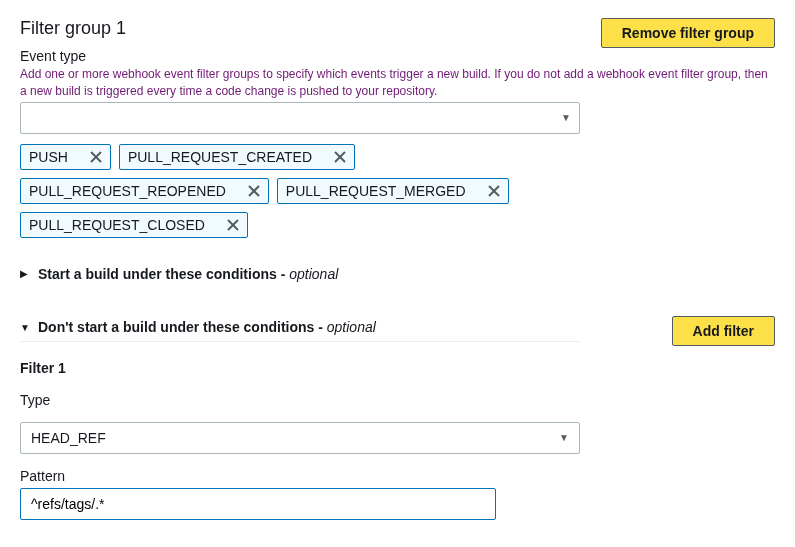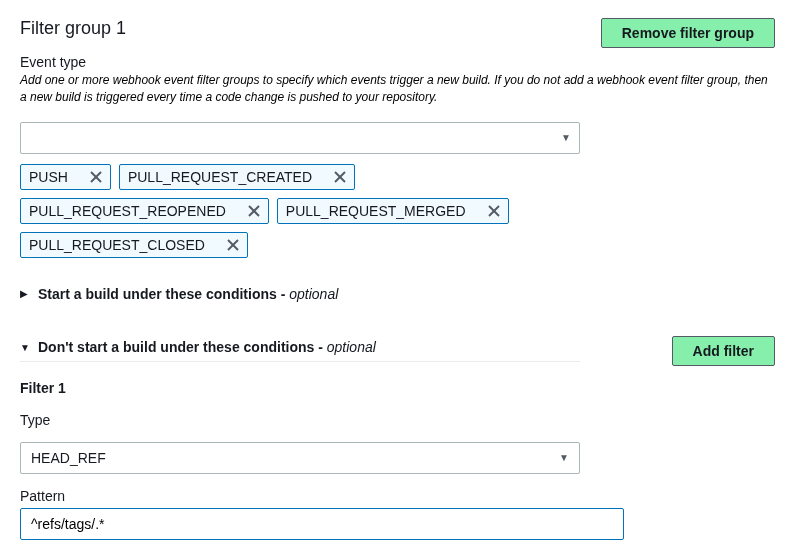--- a/index.html
+++ b/index.html
@@ -1,38 +1,38 @@
 <!DOCTYPE html>
 <html><head>
 <meta charset="utf-8">
 <style>
 * { box-sizing: border-box; margin: 0; padding: 0; }
 body { font-family: "Amazon Ember", "Helvetica Neue", Arial, sans-serif; font-size: 14px; color: #16191f; padding: 18px 20px; width: 795px; }
-.header-row { display: flex; justify-content: space-between; align-items: flex-start; margin-bottom: 6px; }
+.header-row { display: flex; justify-content: space-between; align-items: flex-start; }
 .group-title { font-size: 18px; font-weight: 400; color: #16191f; }
-.btn { background: #86efac; border: 1px solid #545b64; border-radius: 2px; padding: 6px 20px; font-size: 14px; font-weight: 700; color: #16191f; cursor: pointer; font-family: inherit; }
+.btn { background: #fde047; border: 1px solid #545b64; border-radius: 2px; padding: 6px 20px; font-size: 14px; font-weight: 700; color: #16191f; cursor: pointer; font-family: inherit; }
 .field-label { font-size: 14px; color: #16191f; margin-bottom: 2px; }
-.field-help { font-size: 12px; color: #000000; line-height: 1.4; margin-bottom: 16px; max-width: 755px; font-style: italic; }
+.field-help { font-size: 12px; color: #701a75; line-height: 1.4; margin-bottom: 2px; max-width: 755px; }
 .select { width: 560px; height: 32px; border: 1px solid #aab7b8; border-radius: 2px; background: #fff; position: relative; display: flex; align-items: center; justify-content: flex-end; padding: 0 8px; cursor: pointer; }
 .select .caret { font-size: 10px; color: #545b64; }
 .tags { display: flex; flex-wrap: wrap; gap: 8px; margin-top: 10px; max-width: 560px; }
 .tag { display: inline-flex; align-items: center; border: 1px solid #0073bb; background: #f1faff; border-radius: 2px; padding: 4px 8px; font-size: 14px; color: #16191f; cursor: default; gap: 12px; }
 .tag .x { margin-left: 10px; cursor: pointer; display: inline-flex; }
 .tag .x svg { width: 12px; height: 12px; stroke: #545b64; stroke-width: 2; }
 .section { margin-top: 28px; }
 .sect-row { display: flex; justify-content: space-between; align-items: center; }
 .expander { display: flex; align-items: center; gap: 8px; cursor: pointer; width: 560px; padding-bottom: 6px;}
 .expander.border { border-bottom: 1px solid #eaeded; }
 .tri { font-size: 10px; color: #16191f; display: inline-block; width: 10px; }
 .exp-title { font-weight: 700; font-size: 14px; }
 .optional { font-weight: 400; font-style: italic; color: #16191f; }
 .filter-title { font-weight: 700; font-size: 14px; margin-top: 14px; margin-bottom: 16px; }
 .subfield-label { font-size: 14px; margin-bottom: 4px; }
 .select-filled { width: 560px; height: 32px; border: 1px solid #aab7b8; border-radius: 2px; background: #fff; display: flex; align-items: center; justify-content: space-between; padding: 0 10px; cursor: pointer; margin-bottom: 14px; margin-top: 14px; }
-.text-input { width: 604px; height: 32px; border: 1px solid #0073bb; border-radius: 2px; padding: 0 10px; font-size: 14px; font-family: inherit; outline: none; }
+.text-input { width: 476px; height: 32px; border: 1px solid #0073bb; border-radius: 2px; padding: 0 10px; font-size: 14px; font-family: inherit; outline: none; }
 </style>
 </head>
 <body>
 
 <div class="header-row">
   <div class="group-title">Filter group 1</div>
   <button class="btn">Remove filter group</button>
 </div>
 
 <div class="field-label">Event type</div>

